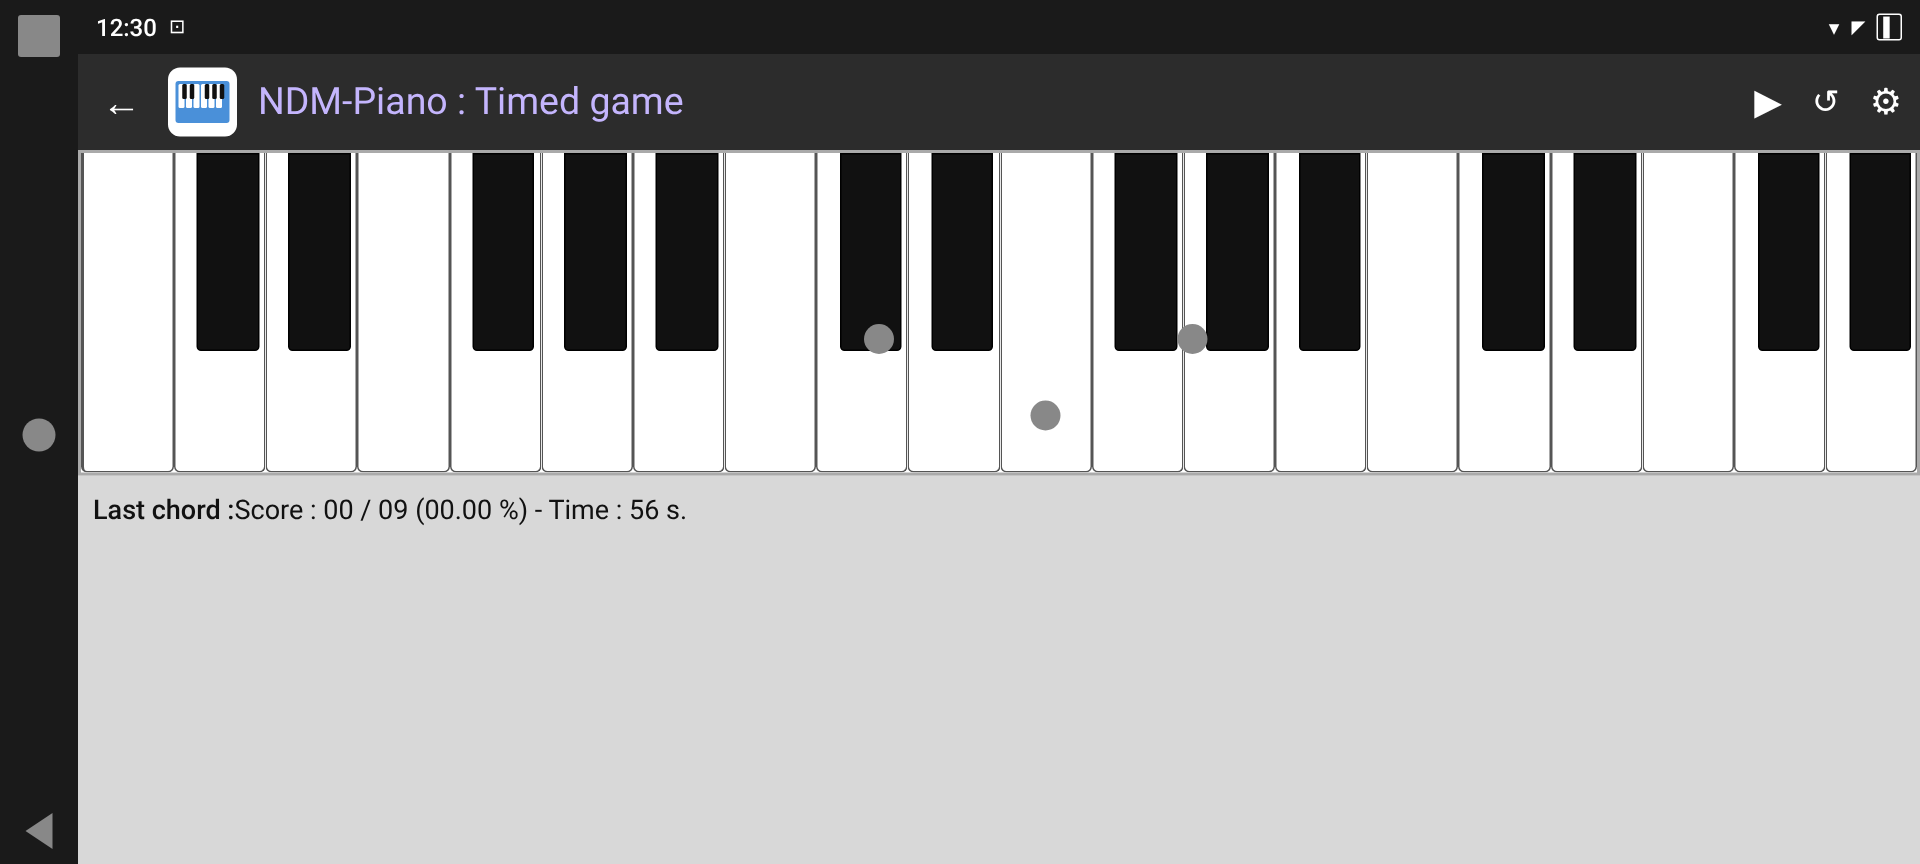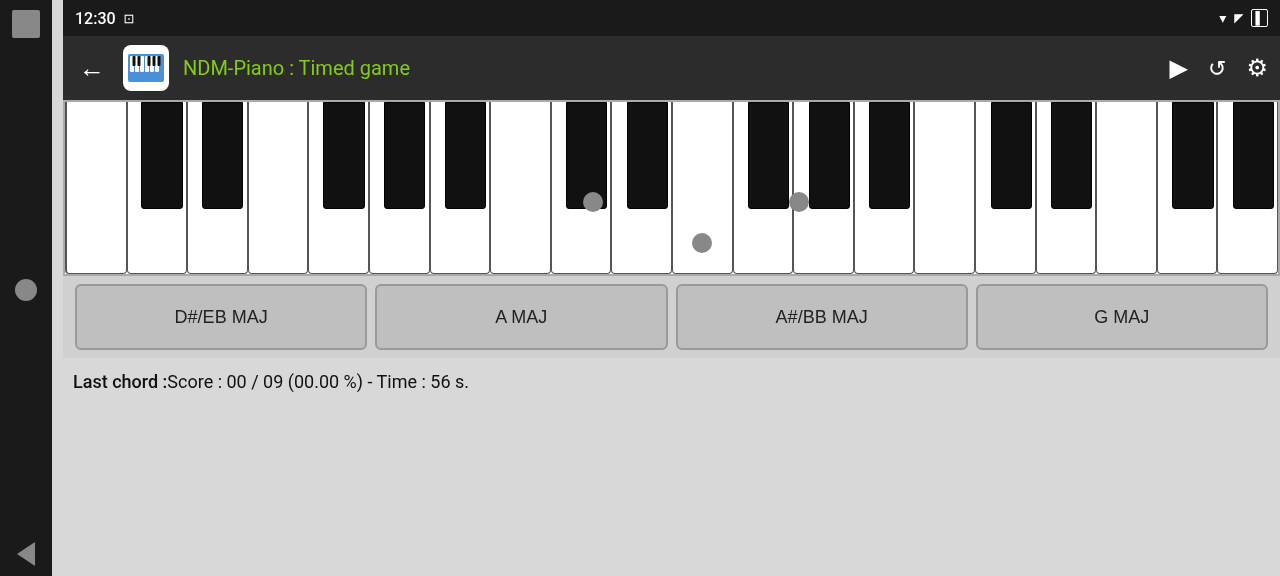--- a/index.html
+++ b/index.html
@@ -44,21 +44,20 @@
       border-bottom: 12px solid transparent;
       border-right: 18px solid #888;
     }
 
     
     .main-content {
       flex: 1;
       display: flex;
       flex-direction: column;
       height: 576px;
-      margin-left: 11px;
     }
 
     
     .status-bar {
       height: 36px;
       background: #1a1a1a;
       display: flex;
       align-items: center;
       justify-content: space-between;
       padding: 0 12px;
@@ -105,22 +104,22 @@
       align-items: center;
       justify-content: center;
       overflow: hidden;
     }
     .app-icon svg {
       width: 40px;
       height: 40px;
     }
     .app-title {
       flex: 1;
-      color: #84cc16;
-      font-size: 20px;
+      color: #c4b5fd;
+      font-size: 25px;
       font-weight: 400;
     }
     .header-actions {
       display: flex;
       align-items: center;
       gap: 20px;
     }
     .header-btn {
       color: white;
       font-size: 24px;
@@ -326,26 +325,20 @@
       </div>
 
       <div class="piano-dot" style="left:43.5%;top:58%;"></div>
 
       <div class="piano-dot" style="left:60.5%;top:58%;"></div>
 
       <div class="piano-dot" style="left:52.5%;top:82%;"></div>
     </div>
   </div>
 
-  <div class="chord-buttons">
-    <button class="chord-btn">D#/EB MAJ</button>
-    <button class="chord-btn">A MAJ</button>
-    <button class="chord-btn">A#/BB MAJ</button>
-    <button class="chord-btn">G MAJ</button>
-  </div>
 
   <div class="info-bar">
     <span class="last-chord-label">Last chord :</span>
     <span class="score-time">Score :  00 / 09 (00.00 %)  - Time :  56  s.</span>
   </div>
 
   <div class="bottom-space"></div>
 
 </div>
 

